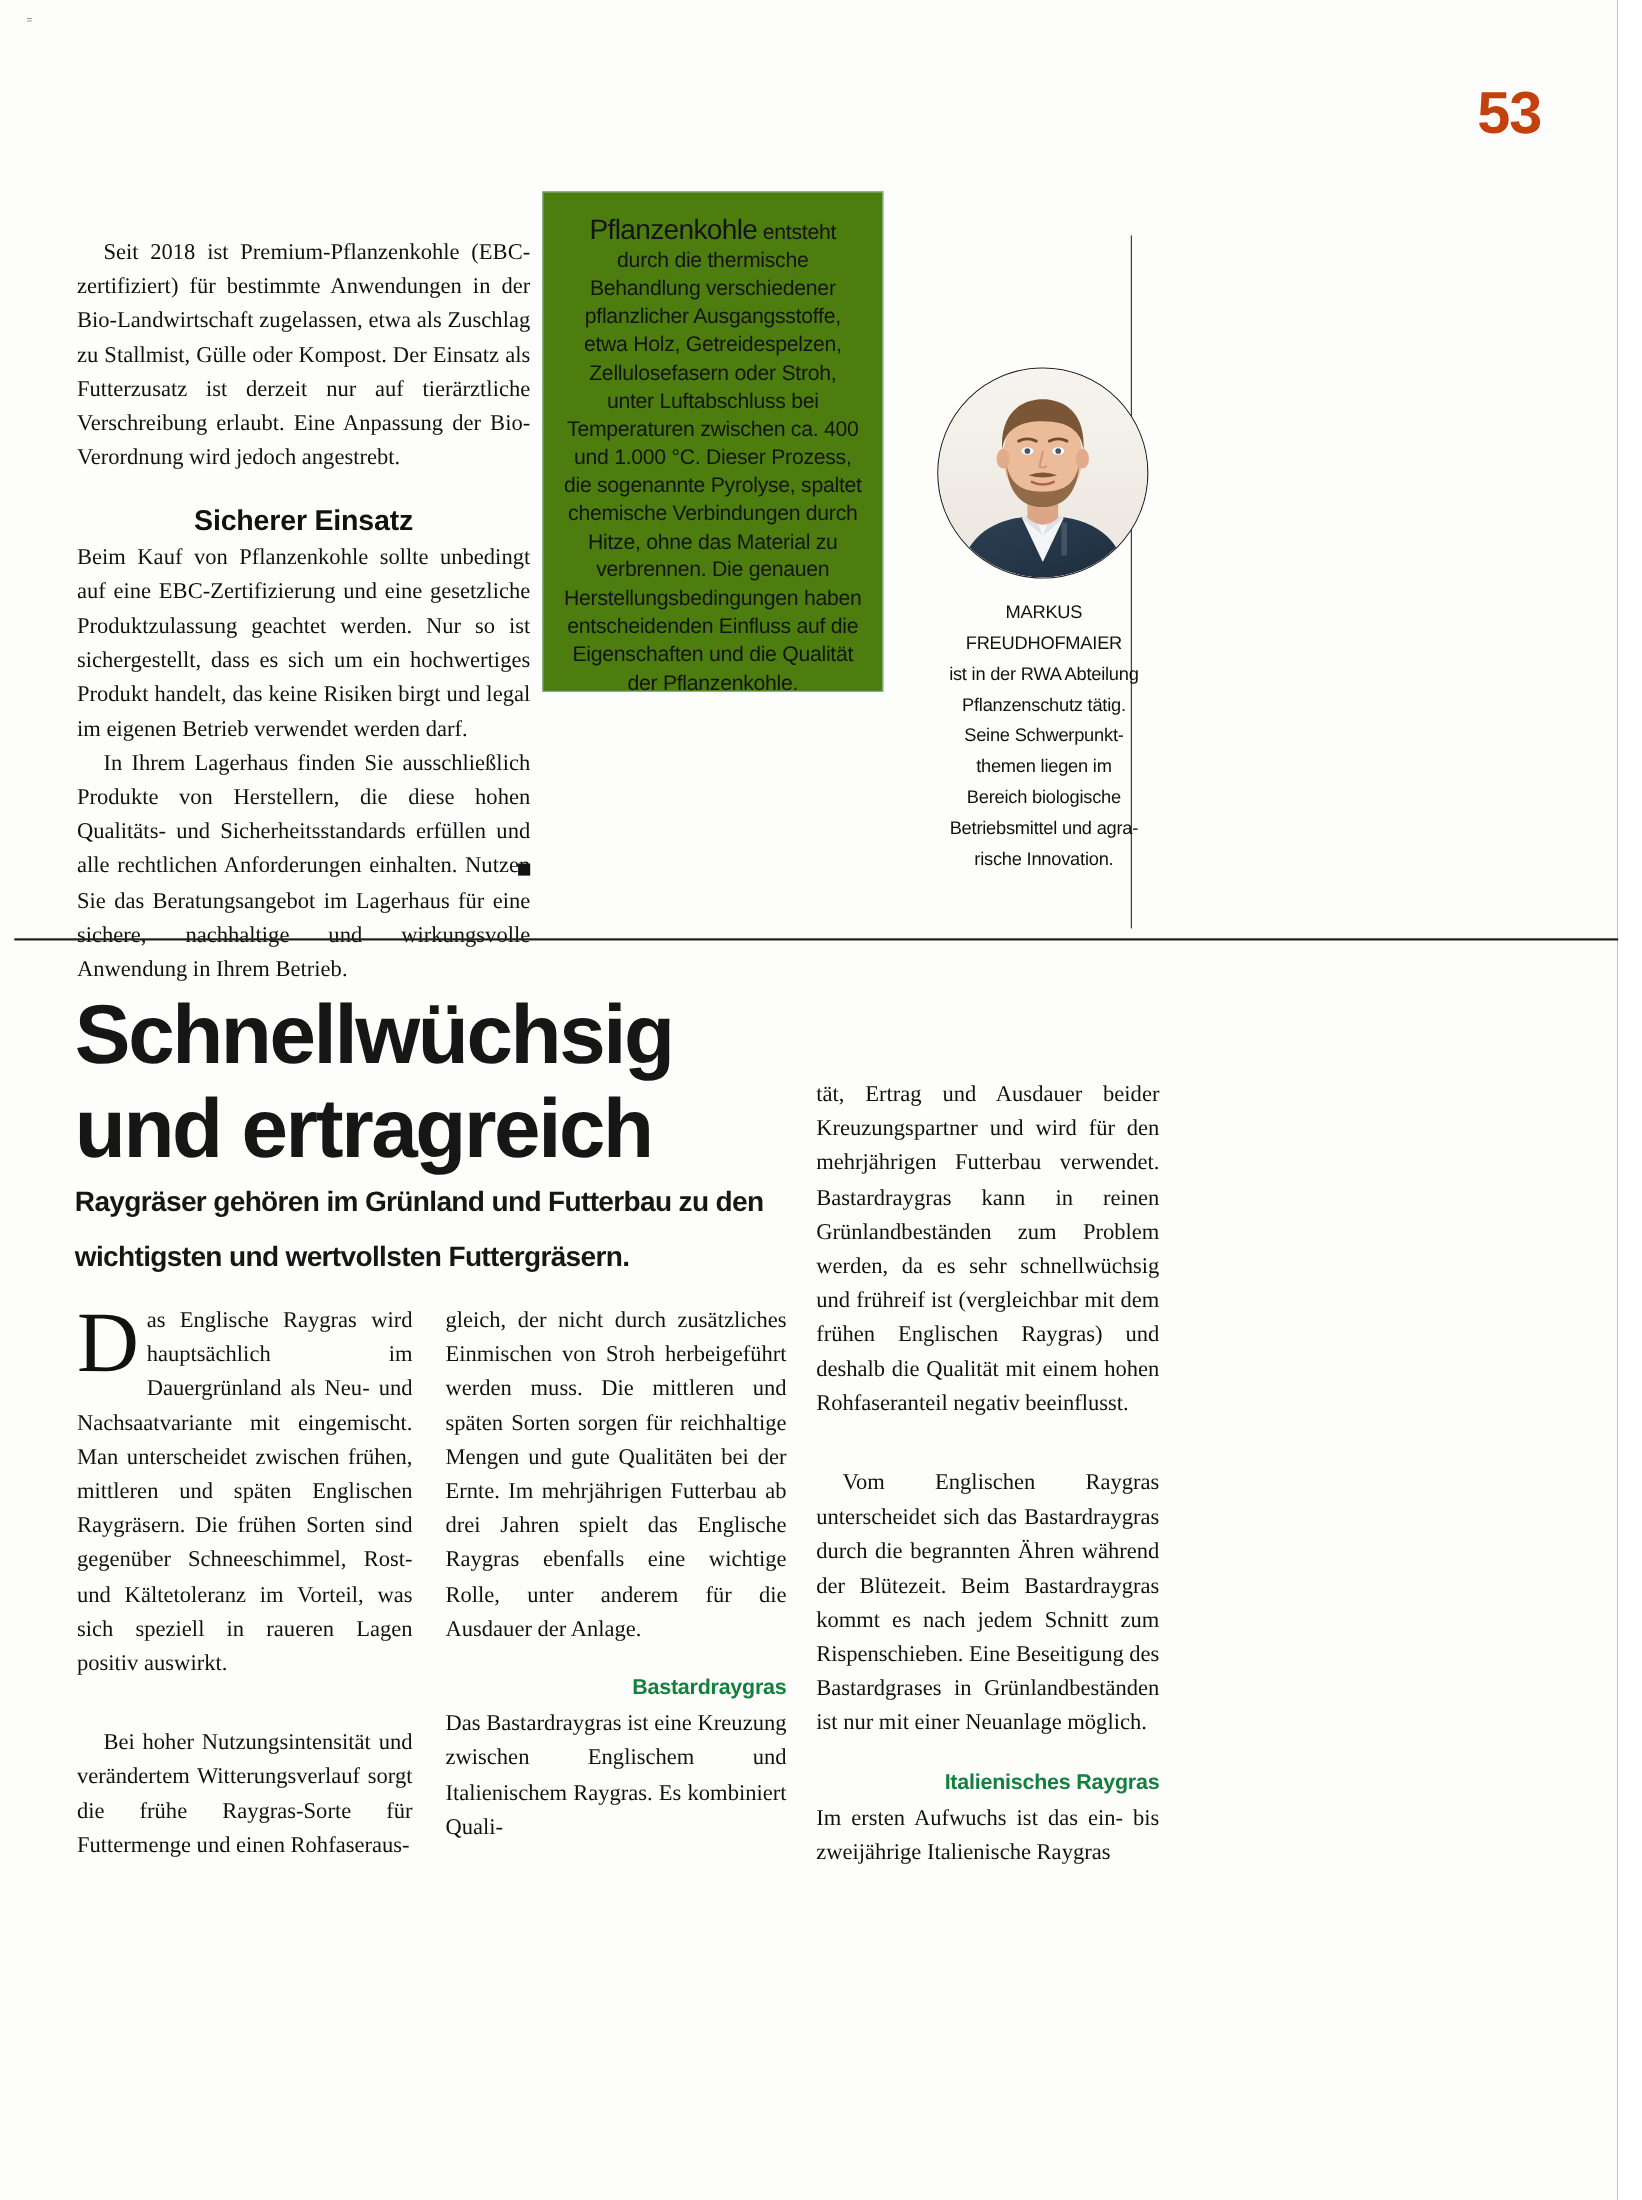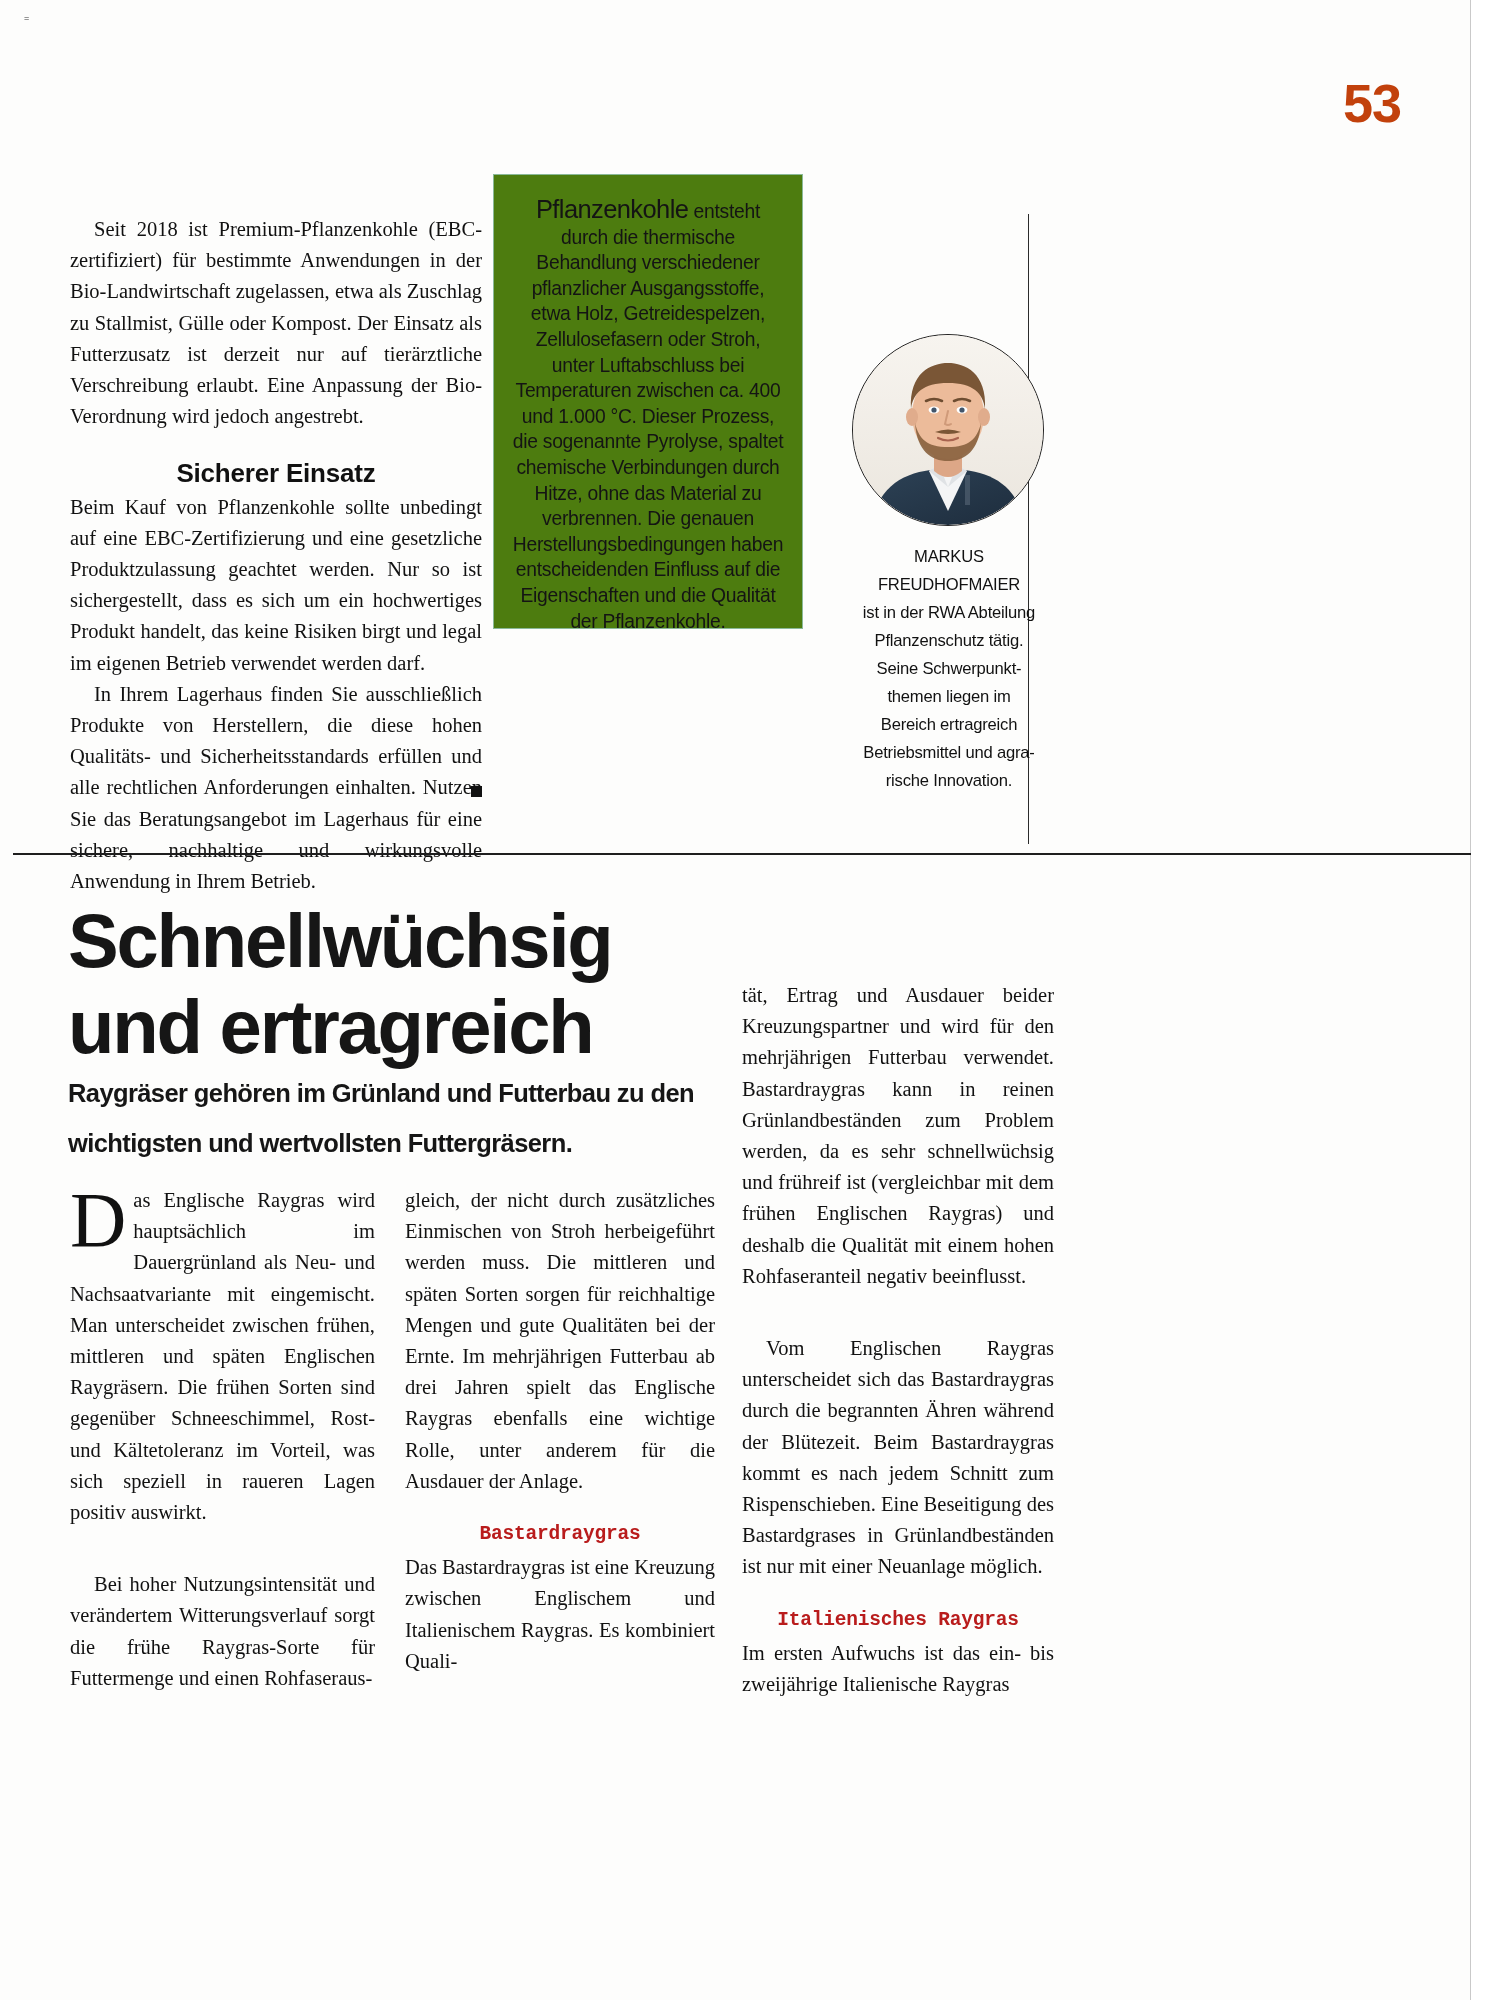--- a/index.html
+++ b/index.html
@@ -196,26 +196,26 @@
     font-size: 20.5px;
     line-height: 31.2px;
     color: #111;
     text-align: justify;
     hyphens: manual;
   }
   .art2-body p { margin: 0; }
   .art2-body p.indent { text-indent: 24px; margin-top: 41px; }
   .art2-body h3 {
     margin: 22px 0 2px 0;
-    font-family: Liberation Mono, monospace;
+    font-family: Liberation Sans, sans-serif;
     font-size: 19.5px;
     font-weight: bold;
     letter-spacing: -0.2px;
-    color: #b91c1c;
-    text-align: center;
+    color: #15803d;
+    text-align: right;
   }
   .c1 { left: 70px;  width: 305px; }
   .c2 { left: 405px; width: 310px; }
   .c3 { left: 742px; width: 312px; top: 980px; }
 
   .dropcap {
     float: left;
     font-family: "Liberation Serif", serif;
     font-size: 78px;
     line-height: 62px;
@@ -308,21 +308,21 @@
     </svg>
   </div>
 
   <div class="author-caption">
     <span class="nm">MARKUS</span>
     <span class="nm">FREUDHOFMAIER</span>
     <span class="bio">ist in der RWA Abteilung</span>
     <span class="bio">Pflanzenschutz tätig.</span>
     <span class="bio">Seine Schwerpunkt-</span>
     <span class="bio">themen liegen im</span>
-    <span class="bio">Bereich ertragreich</span>
+    <span class="bio">Bereich biologische</span>
     <span class="bio">Betriebsmittel und agra-</span>
     <span class="bio">rische Innovation.</span>
   </div>
 
   <div class="divider"></div>
 
   <div class="art2-title">
     <span class="l">Schnellwüchsig</span>
     <span class="l">und ertragreich</span>
   </div>

